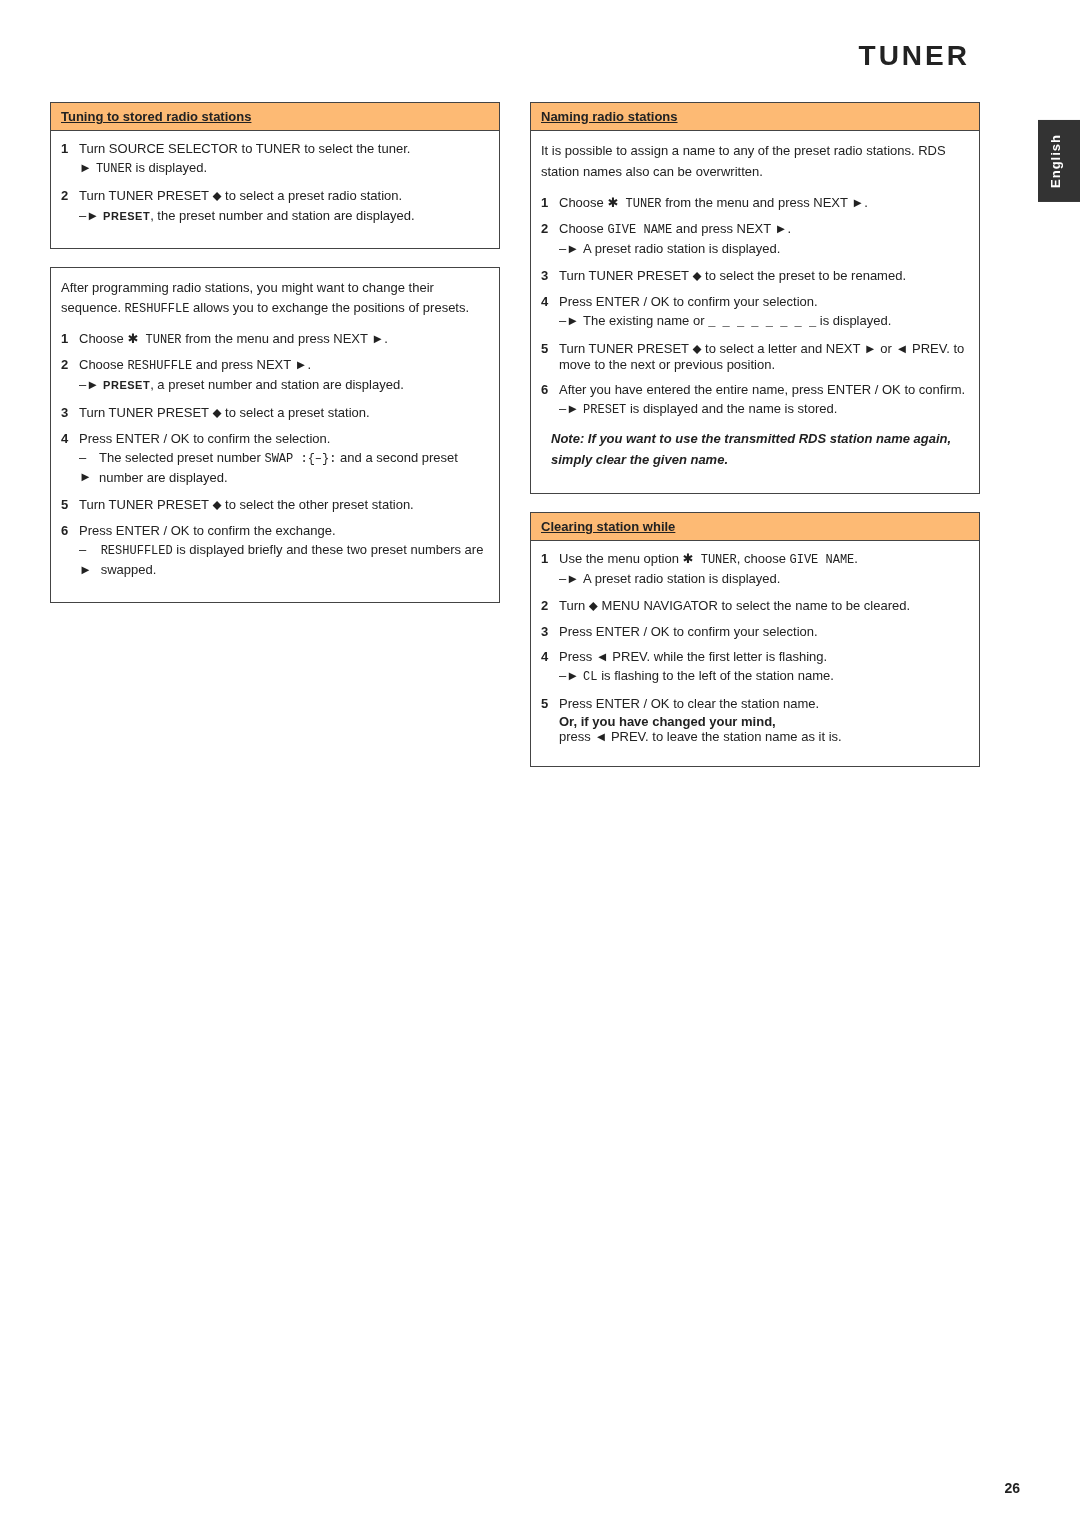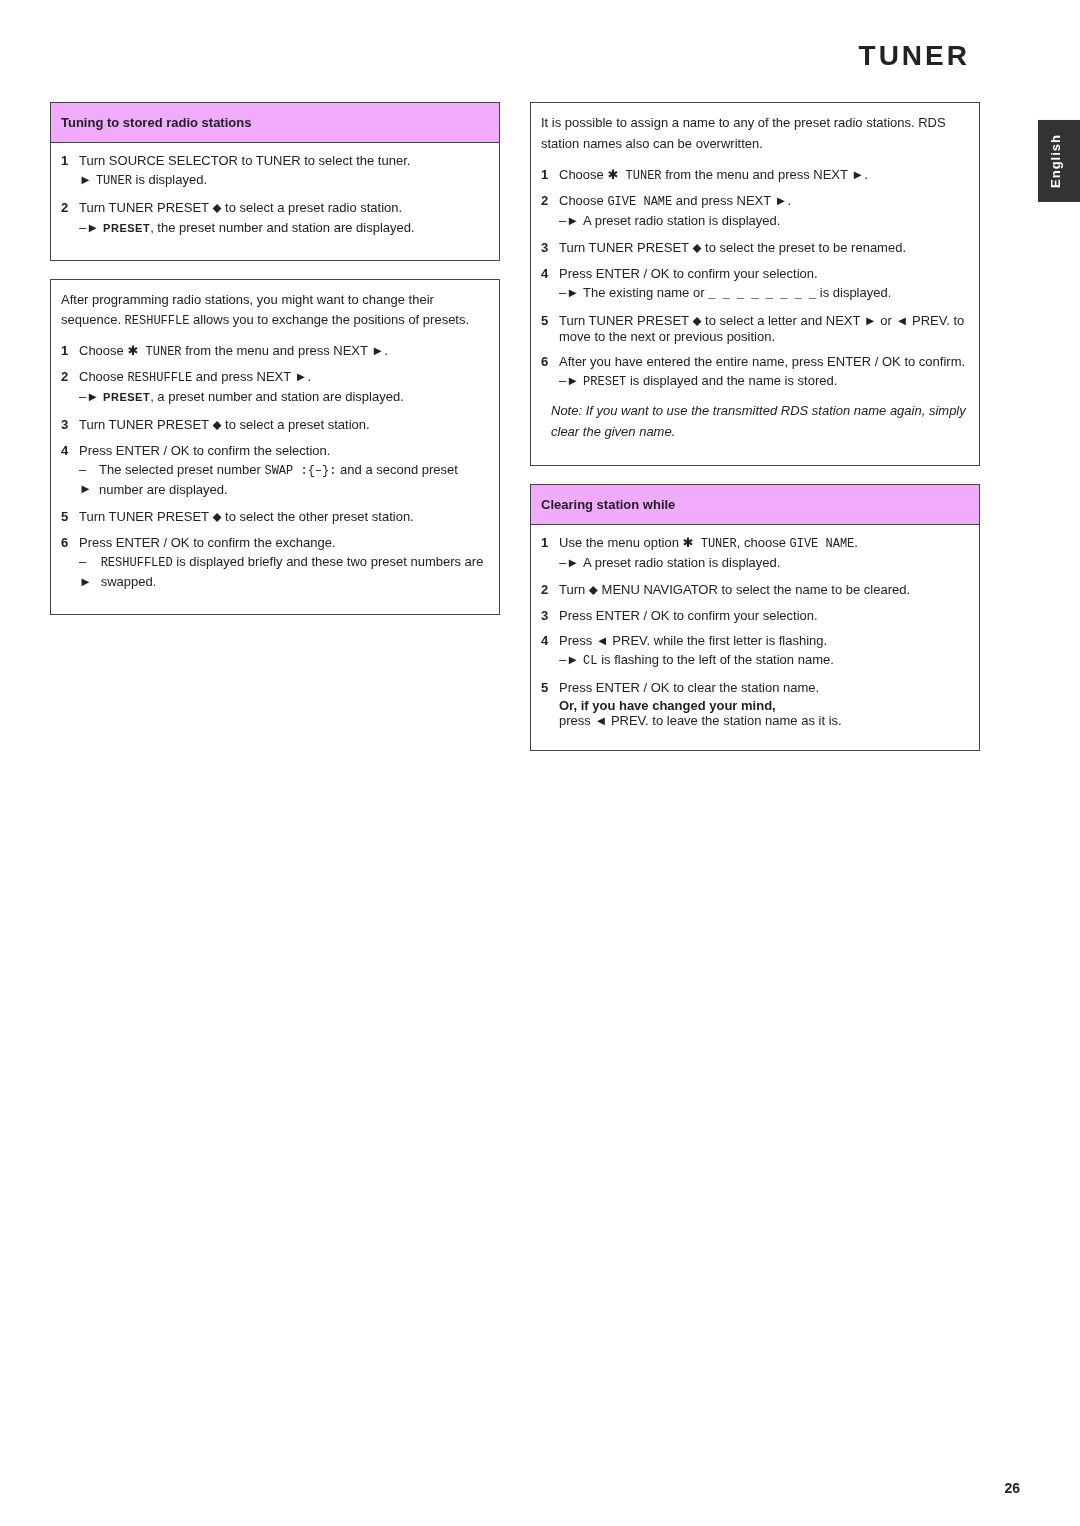--- a/index.html
+++ b/index.html
@@ -64,25 +64,26 @@
       flex: 1;
     }
 
     
     .section-box {
       border: 1.5px solid #444;
       margin-bottom: 18px;
     }
 
     .section-box-header {
-      background: #f0abfc;
+      background: #fdba74;
       border-bottom: 1.5px solid #444;
-      padding: 12px 10px;
-      font-weight: bold;
-      font-size: 13px;
+      padding: 6px 10px;
+      font-weight: bold;
+      font-size: 13px;
+      text-decoration: underline;
     }
 
     .section-content {
       padding: 10px 10px 12px 10px;
     }
 
     
     .step {
       display: flex;
       margin-bottom: 10px;
@@ -114,20 +115,21 @@
     }
 
     
     .note-italic {
       font-style: italic;
       font-size: 13px;
       margin-top: 10px;
       margin-bottom: 10px;
       margin-left: 10px;
       line-height: 1.6;
+      font-weight: bold;
     }
 
     
     .page-number {
       position: absolute;
       bottom: 30px;
       right: 60px;
       font-size: 14px;
       font-weight: bold;
     }
@@ -253,20 +255,21 @@
           </div>
 
         </div>
       </div>
 
     </div>
 
     <div class="col-right">
 
       <div class="section-box">
+        <div class="section-box-header">Naming radio stations</div>
         <div class="section-content">
 
           <p class="intro-text">It is possible to assign a name to any of the preset radio stations. RDS station names also can be overwritten.</p>
 
           <div class="step">
             <span class="step-number">1</span>
             <div class="step-content">
               <span>Choose ✱ &nbsp;<span class="mono">TUNER</span> from the menu and press NEXT ►.</span>
             </div>
           </div>

